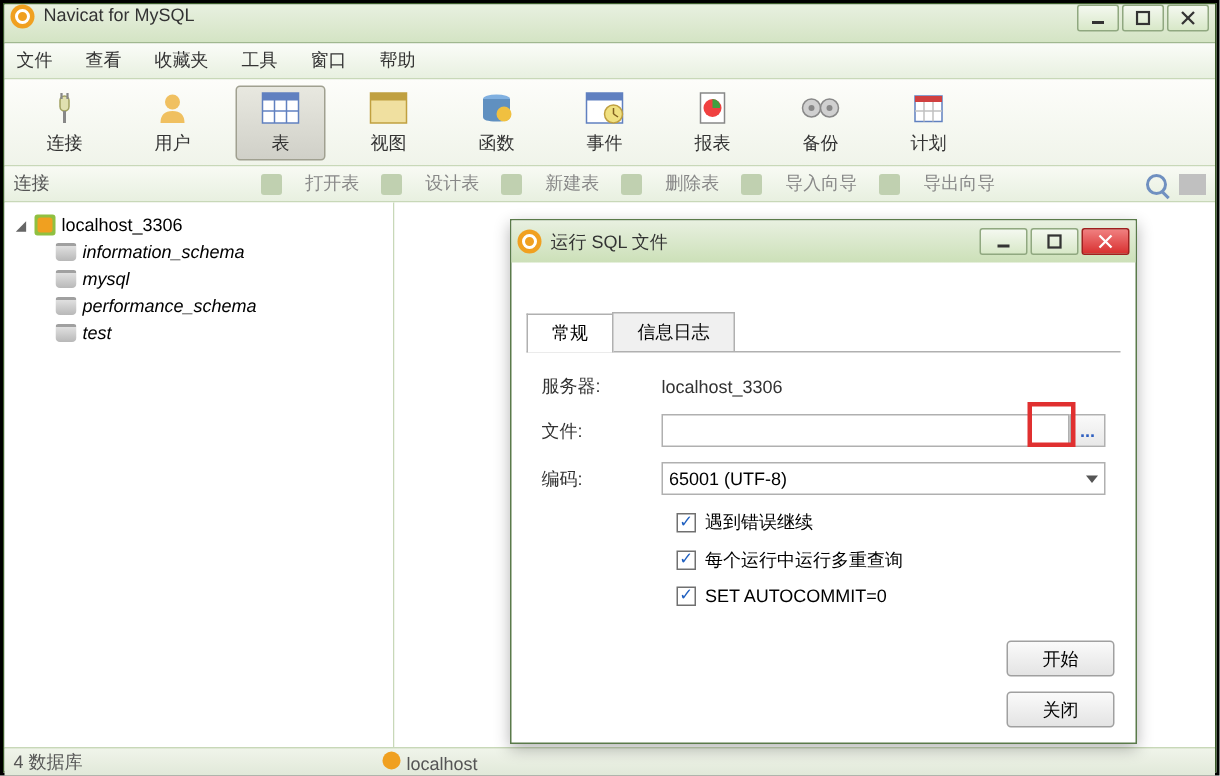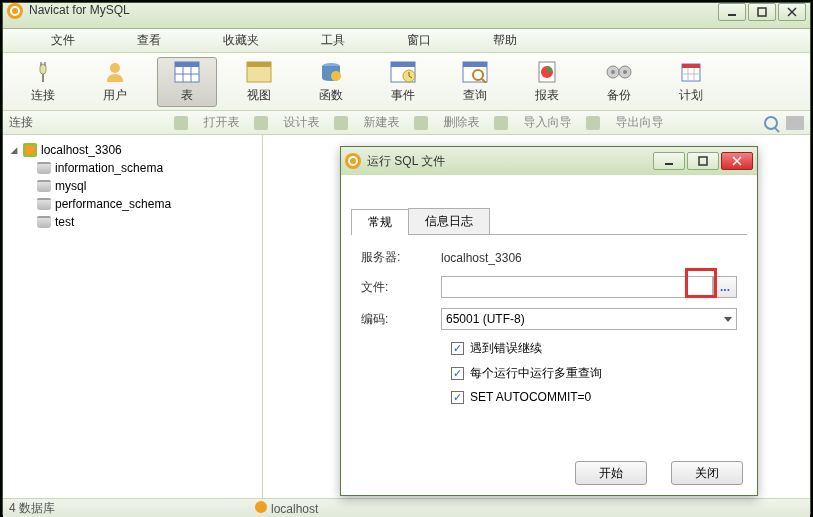--- a/index.html
+++ b/index.html
@@ -6,37 +6,37 @@
 body { width: 813px; height: 517px; background: #000; overflow: hidden; position: relative; }
 .main-window { position: absolute; left: 2px; top: 2px; width: 809px; height: 513px; background: #fff; border: 1px solid #3a5a2a; }
 .titlebar { height: 26px; background: linear-gradient(#e8f0e0, #d4e4c4); display: flex; padding: 0 4px; border-bottom: 1px solid #a0b890; }
 .titlebar .app-icon { width: 16px; height: 16px; background: #f0a020; border-radius: 50%; margin-right: 6px; position: relative; }
 .titlebar .app-icon::after { content: ""; position: absolute; left: 3px; top: 3px; width: 10px; height: 10px; border: 2px solid #fff; border-radius: 50%; box-sizing: border-box; }
 .titlebar-title { flex: 1; color: #333; }
 .win-btns { display: flex; gap: 2px; }
 .win-btn { width: 28px; height: 18px; background: linear-gradient(#f4f8f0,#d8e8c8); border: 1px solid #90a880; border-radius: 2px; display: flex; align-items: center; justify-content: center; cursor: pointer; }
 .win-btn svg { width: 10px; height: 10px; }
 .menubar { height: 24px; background: linear-gradient(#fafcf8,#e8f0e0); border-bottom: 1px solid #c8d8b8; display: flex; align-items: center; padding: 0 8px; gap: 22px; }
-.menu-item { color: #333; cursor: pointer; margin-left: 40px; }
+.menu-item { color: #333; cursor: pointer; }
 .toolbar { height: 58px; background: linear-gradient(#fdfdfa,#f0f4ea); border-bottom: 1px solid #c8d8b8; display: flex; align-items: center; padding: 4px 10px; gap: 12px; }
 .tool-btn { width: 60px; height: 50px; display: flex; flex-direction: column; align-items: center; justify-content: center; gap: 2px; border-radius: 3px; cursor: pointer; }
 .tool-btn.active { background: linear-gradient(#e8e8e0,#d0d0c8); border: 1px solid #a0a090; }
 .tool-icn { width: 28px; height: 26px; display: flex; align-items: center; justify-content: center; }
 .tool-label { color: #333; }
 .subtoolbar { height: 24px; background: linear-gradient(#f8faf4,#e8f0e0); border-bottom: 1px solid #c8d8b8; display: flex; align-items: center; padding: 0 6px; }
 .subtoolbar .label { color: #555; margin-right: 40px; }
 .subtool-items { flex: 1; display: flex; justify-content: center; gap: 14px; }
 .subtool { display: flex; align-items: center; gap: 16px; color: #888; cursor: pointer; }
 .subtool .ico { width: 14px; height: 14px; background: #c0d0b0; border-radius: 2px; }
 .right-icons { display: flex; gap: 8px; align-items: center; }
 .content { display: flex; height: 363px; }
 .sidebar { width: 260px; border-right: 1px solid #c8d8b8; background: #fff; padding: 6px 4px; }
 .tree-item { display: flex; align-items: center; gap: 4px; padding: 2px 2px; cursor: pointer; }
 .tree-item.level1 { padding-left: 2px; }
-.tree-item.level2 { padding-left: 30px; }
+.tree-item.level2 { padding-left: 30px; font-style: italic; }
 .expander { width: 10px; height: 10px; display: flex; align-items: center; justify-content: center; color: #666; font-size: 9px; }
 .conn-icon { width: 14px; height: 14px; background: #90c040; border-radius: 2px; position: relative; }
 .conn-icon::after { content:""; position:absolute; left:2px; top:2px; width:10px; height:10px; background:#f0a020; border-radius:2px; }
 .db-icon { width: 14px; height: 12px; background: linear-gradient(#e0e0e0,#b8b8b8); border-radius: 2px 2px 3px 3px; border-top: 2px solid #a0a0a0; }
 .main-area { flex: 1; background: #fff; }
 .statusbar { height: 20px; background: linear-gradient(#f0f4ea,#e0e8d8); border-top: 1px solid #c8d8b8; display: flex; align-items: center; padding: 0 6px; color: #555; gap: 200px; }
 .statusbar .sb-icon { width: 12px; height: 12px; background: #f0a020; border-radius: 50%; margin-right: 4px; display: inline-block; }
 
 .dialog { position: absolute; left: 340px; top: 146px; width: 418px; height: 350px; background: #fff; border: 1px solid #5a7a4a; box-shadow: 0 3px 10px rgba(0,0,0,0.3); }
 .dlg-titlebar { height: 28px; background: linear-gradient(#e8f0e0,#cce0b8); display: flex; align-items: center; padding: 0 4px; }
@@ -55,21 +55,21 @@
 .form-label { width: 80px; color: #333; }
 .form-value { flex: 1; color: #333; }
 .file-input-wrap { flex: 1; display: flex; align-items: center; }
 .file-input { flex: 1; height: 22px; border: 1px solid #b0b0b0; background: #fff; padding: 0 4px; }
 .browse-btn { width: 24px; height: 22px; border: 1px solid #b0b0b0; background: linear-gradient(#fafafa,#e8e8e8); display:flex; align-items:center; justify-content:center; cursor:pointer; font-weight:bold; color:#3060c0; margin-left:0; }
 .browse-highlight { position: absolute; border: 3px solid #e03030; width: 32px; height: 30px; left: 685px; top: 268px; pointer-events:none; }
 .select { flex:1; height: 22px; border:1px solid #b0b0b0; background:#fff; padding: 2px 4px; display:flex; align-items:center; justify-content:space-between; cursor:pointer;}
 .chk-row { display:flex; align-items:center; gap:6px; margin: 4px 0 8px 90px; }
 .chk { width:13px; height:13px; border:1px solid #707070; background:#fff; display:flex; align-items:center; justify-content:center; }
 .chk.checked::after { content:"✓"; color:#2060c0; font-size:11px; line-height:11px; }
-.dlg-footer { position:absolute; bottom:10px; right:14px; display:flex; gap:24px; }
+.dlg-footer { position:absolute; bottom:10px; right:14px; display:flex; gap:10px;flex-direction:column; }
 .dlg-btn { width: 72px; height: 24px; border:1px solid #a0a0a0; background: linear-gradient(#fafafa,#e4e4e4); border-radius:3px; cursor:pointer; display:flex; align-items:center; justify-content:center; }
 .arrow-down { width:0; height:0; border-left:4px solid transparent; border-right:4px solid transparent; border-top:5px solid #555; }
 .search-icn { width:14px; height:14px; border:2px solid #7090c0; border-radius:50%; position:relative; }
 .search-icn::after { content:""; position:absolute; width:6px; height:2px; background:#7090c0; transform:rotate(45deg); bottom:-3px; right:-4px; }
 .grid-icn { width:18px; height:14px; background:#c0c0c0; display:inline-block; }
 </style>
 </head>
 <body>
 
 <div class="main-window">
@@ -164,31 +164,20 @@
             <rect x="1" y="1" width="24" height="5" fill="#6080c0"></rect>
             <circle cx="19" cy="15" r="6" fill="#f0e080" stroke="#c0a040"></circle>
             <line x1="19" y1="11" x2="19" y2="15" stroke="#806020"></line>
             <line x1="19" y1="15" x2="22" y2="17" stroke="#806020"></line>
           </svg>
         </div>
         <span class="tool-label">事件</span>
       </div>
     <div class="tool-btn">
         <div class="tool-icn">
-          <svg width="26" height="22" viewBox="0 0 26 22">
-            <rect x="1" y="1" width="24" height="20" fill="#fff" stroke="#6080c0"></rect>
-            <rect x="1" y="1" width="24" height="5" fill="#6080c0"></rect>
-            <circle cx="16" cy="14" r="5" fill="none" stroke="#c08020" stroke-width="2"></circle>
-            <line x1="20" y1="18" x2="24" y2="22" stroke="#c08020" stroke-width="2"></line>
-          </svg>
-        </div>
-        <span class="tool-label">查询</span>
-      </div>
-    <div class="tool-btn">
-        <div class="tool-icn">
           <svg width="24" height="24" viewBox="0 0 24 24">
             <rect x="4" y="2" width="16" height="20" fill="#fff" stroke="#888"></rect>
             <circle cx="12" cy="12" r="6" fill="#f04040"></circle>
             <path d="M12 6 L12 12 L17 12 A5 5 0 0 0 12 6" fill="#40a040"></path>
           </svg>
         </div>
         <span class="tool-label">报表</span>
       </div>
     <div class="tool-btn">
         <div class="tool-icn">

